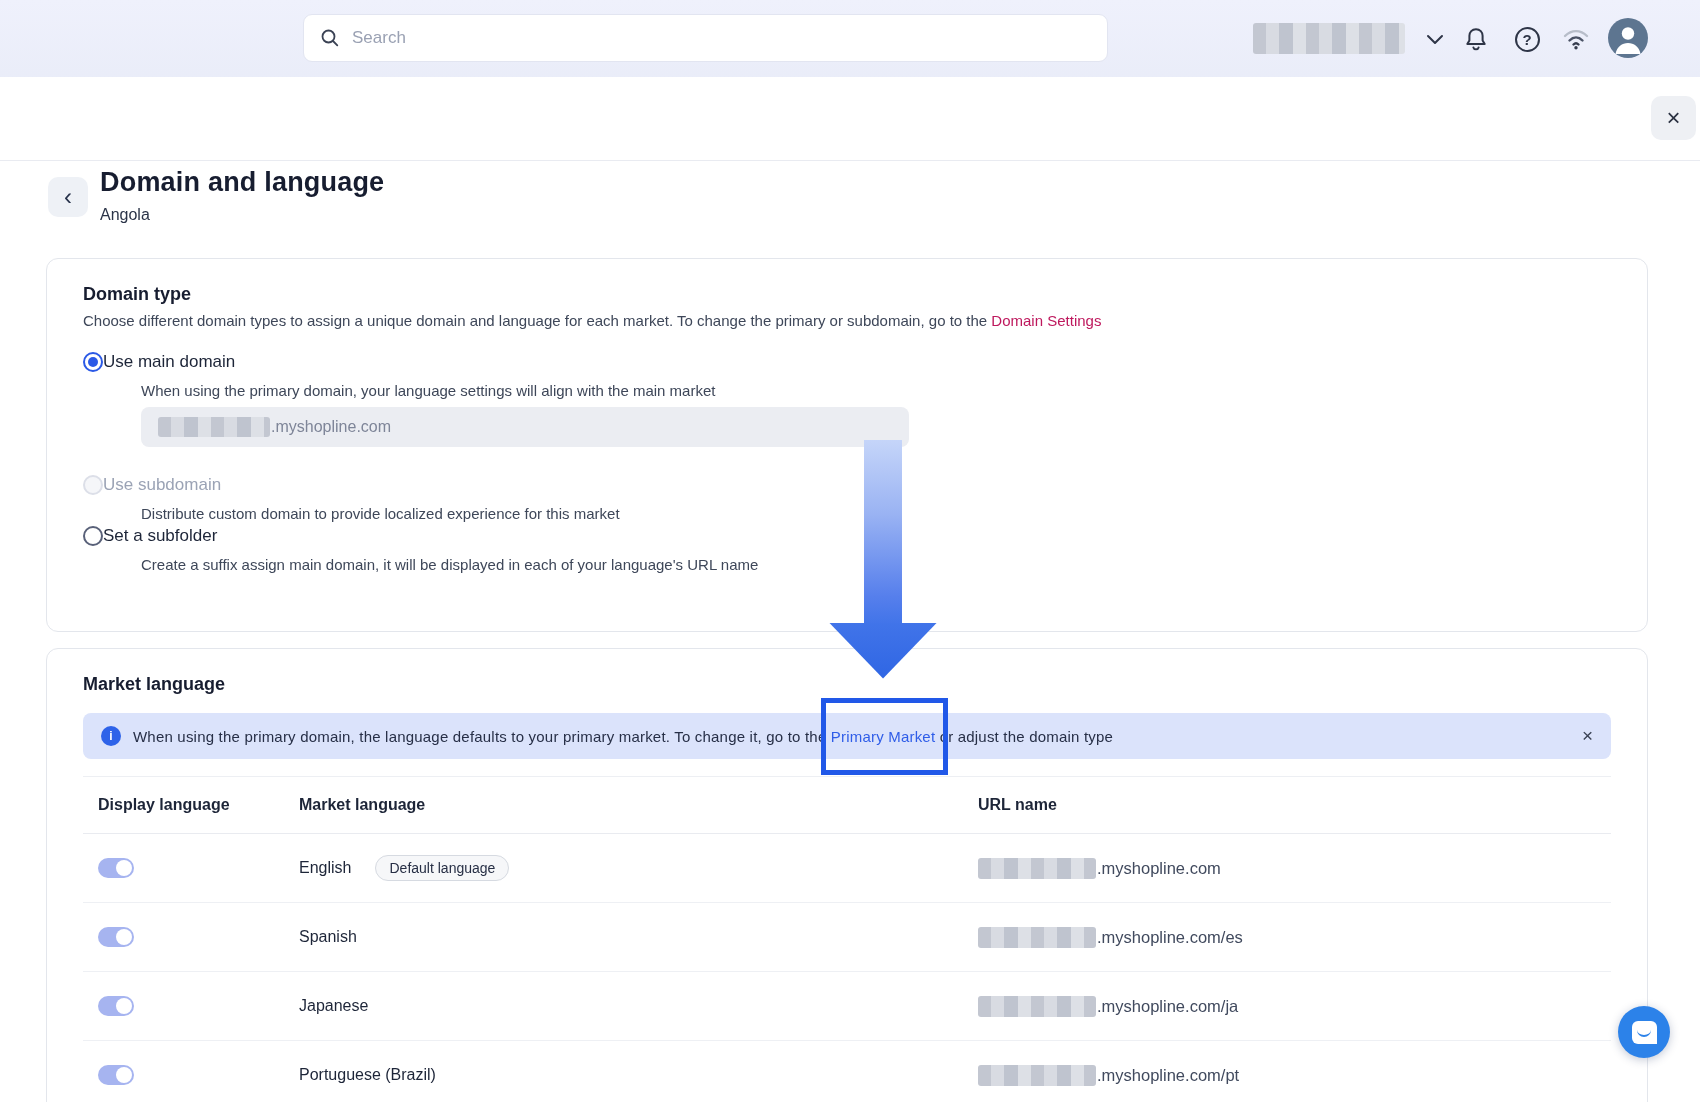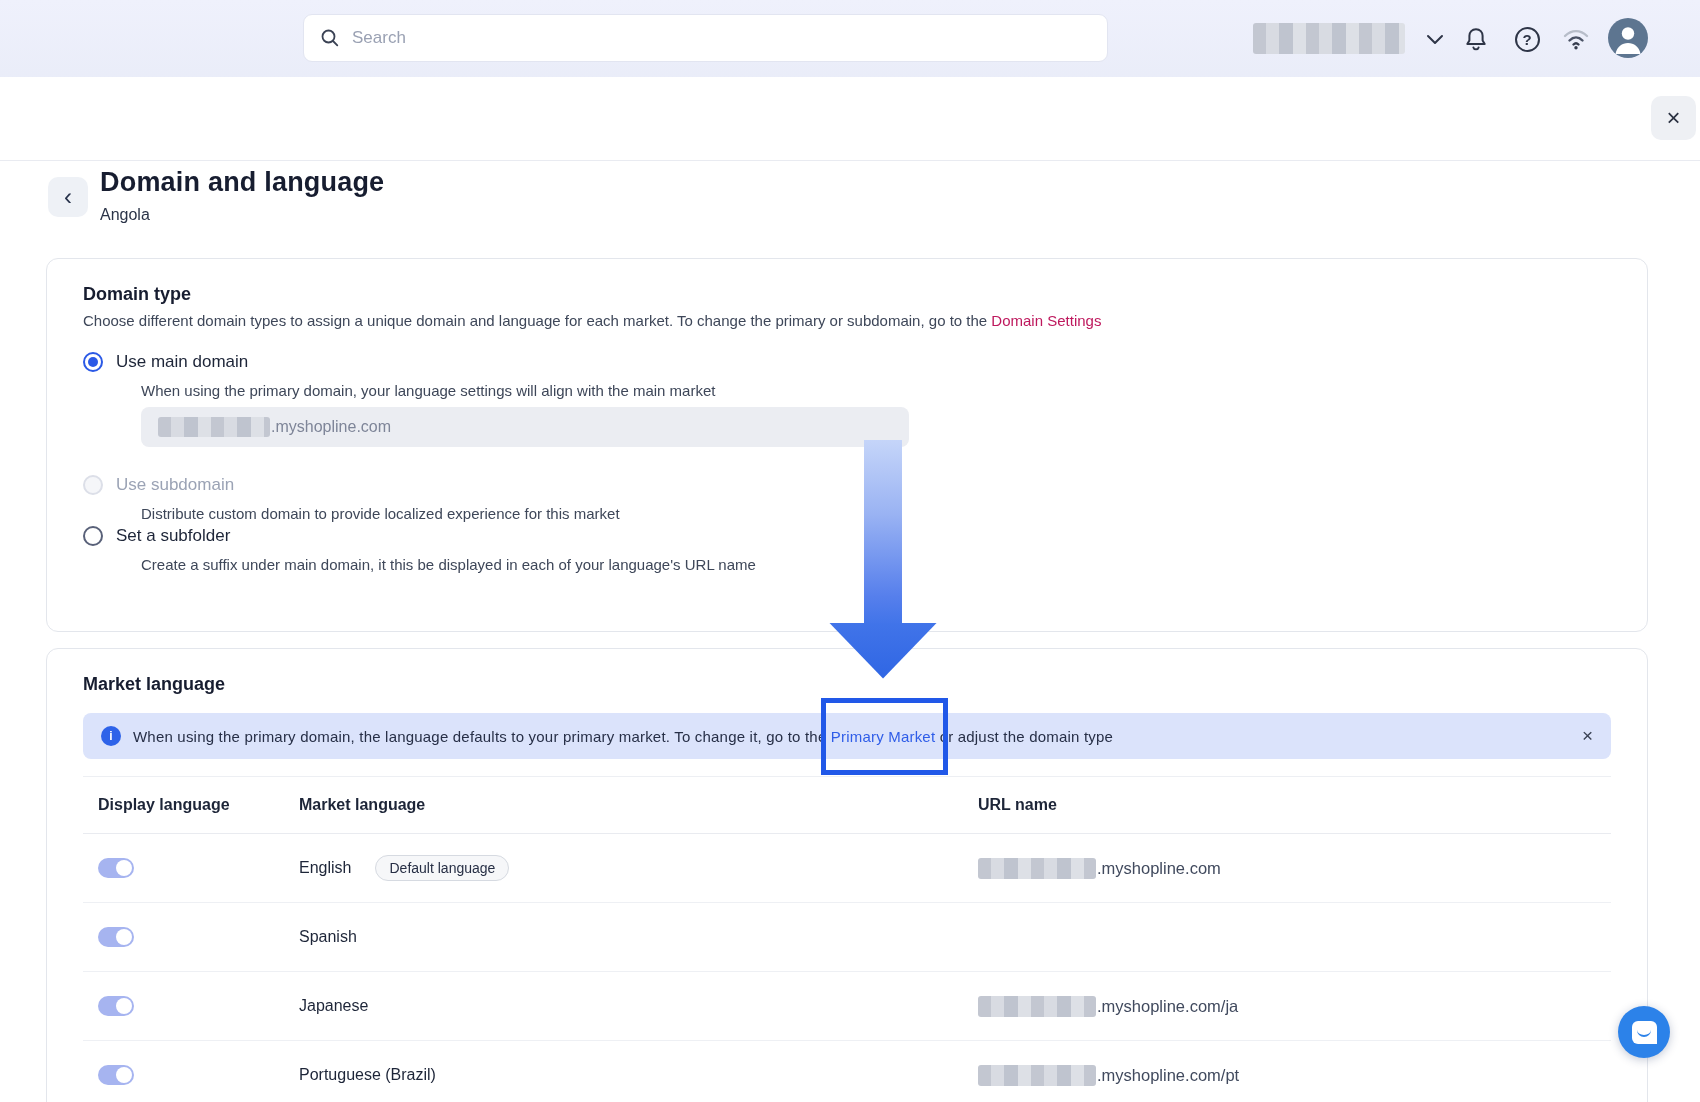--- a/index.html
+++ b/index.html
@@ -32,21 +32,21 @@
 
   
   .card{position:absolute;left:46px;width:1602px;background:#fff;border:1px solid #e3e6ec;border-radius:12px;box-sizing:border-box;padding:24px 36px;}
   #card-domain{top:258px;height:374px;}
   #card-market{top:648px;height:560px;}
   .card h2{margin:0;font-size:18px;line-height:22px;font-weight:700;color:#171d30;}
   .card-desc{margin:7px 0 0;font-size:15px;color:#3e4759;}
   a.link{color:#be185d;text-decoration:none;cursor:pointer;}
 
   
-  .radio-row{display:flex;align-items:flex-end;gap:13px;margin-top:23px;cursor:pointer;}
+  .radio-row{display:flex;align-items:flex-end;margin-top:23px;cursor:pointer;}
   .radio{width:20px;height:20px;border-radius:50%;box-sizing:border-box;position:relative;flex:0 0 auto;}
   .radio.selected{border:2px solid #2b59e6;background:#fff;}
   .radio.selected::after{content:"";position:absolute;inset:3px;border-radius:50%;background:#2b59e6;}
   .radio.disabled{border:2px solid #dcdfe8;background:#f5f6f9;}
   .radio.plain{border:2px solid #596179;background:#fff;}
   .radio-label{font-size:17px;color:#1d2538;}
   .radio-label.dim{color:#9ba3b5;}
   .option-desc{margin:10px 0 0 58px;font-size:15px;color:#3e4759;}
   .domain-input{margin:8px 0 0 58px;width:768px;height:40px;background:#ebedf2;border-radius:8px;display:flex;align-items:center;padding:0 17px;gap:1px;box-sizing:border-box;cursor:not-allowed;}
   .domain-input .suffix{font-size:16px;color:#7e8598;}
@@ -164,21 +164,21 @@
     <div class="radio-row" style="margin-top:28px;">
       <div class="radio disabled"></div>
       <div class="radio-label dim">Use subdomain</div>
     </div>
     <p class="option-desc">Distribute custom domain to provide localized experience for this market</p>
 
     <div class="radio-row" style="margin-top:4px;">
       <div class="radio plain"></div>
       <div class="radio-label">Set a subfolder</div>
     </div>
-    <p class="option-desc">Create a suffix under main domain, it this be displayed in each of your language's URL name</p>
+    <p class="option-desc">Create a suffix assign main domain, it will be displayed in each of your language's URL name</p>
   </div>
 
   <div class="card" id="card-market">
     <h2>Market language</h2>
 
     <div class="banner">
       <i class="info-icon">
           <span>i</span>
         </i>
       <p>
@@ -215,20 +215,24 @@
 
       <div class="t-row">
         <div>
             <div class="toggle">
               <div class="knob"></div>
             </div>
           </div>
         <div class="lang-cell">
             <span>Spanish</span>
           </div>
+        <div class="url-cell">
+          <span class="blur-block url-blur"></span>
+          <span>.myshopline.com/es</span>
+        </div>
       </div>
 
       <div class="t-row">
         <div>
             <div class="toggle">
               <div class="knob"></div>
             </div>
           </div>
         <div class="lang-cell">
             <span>Japanese</span>

